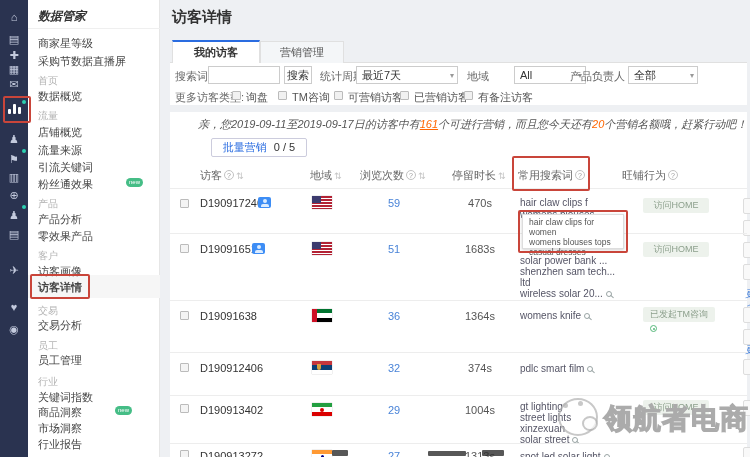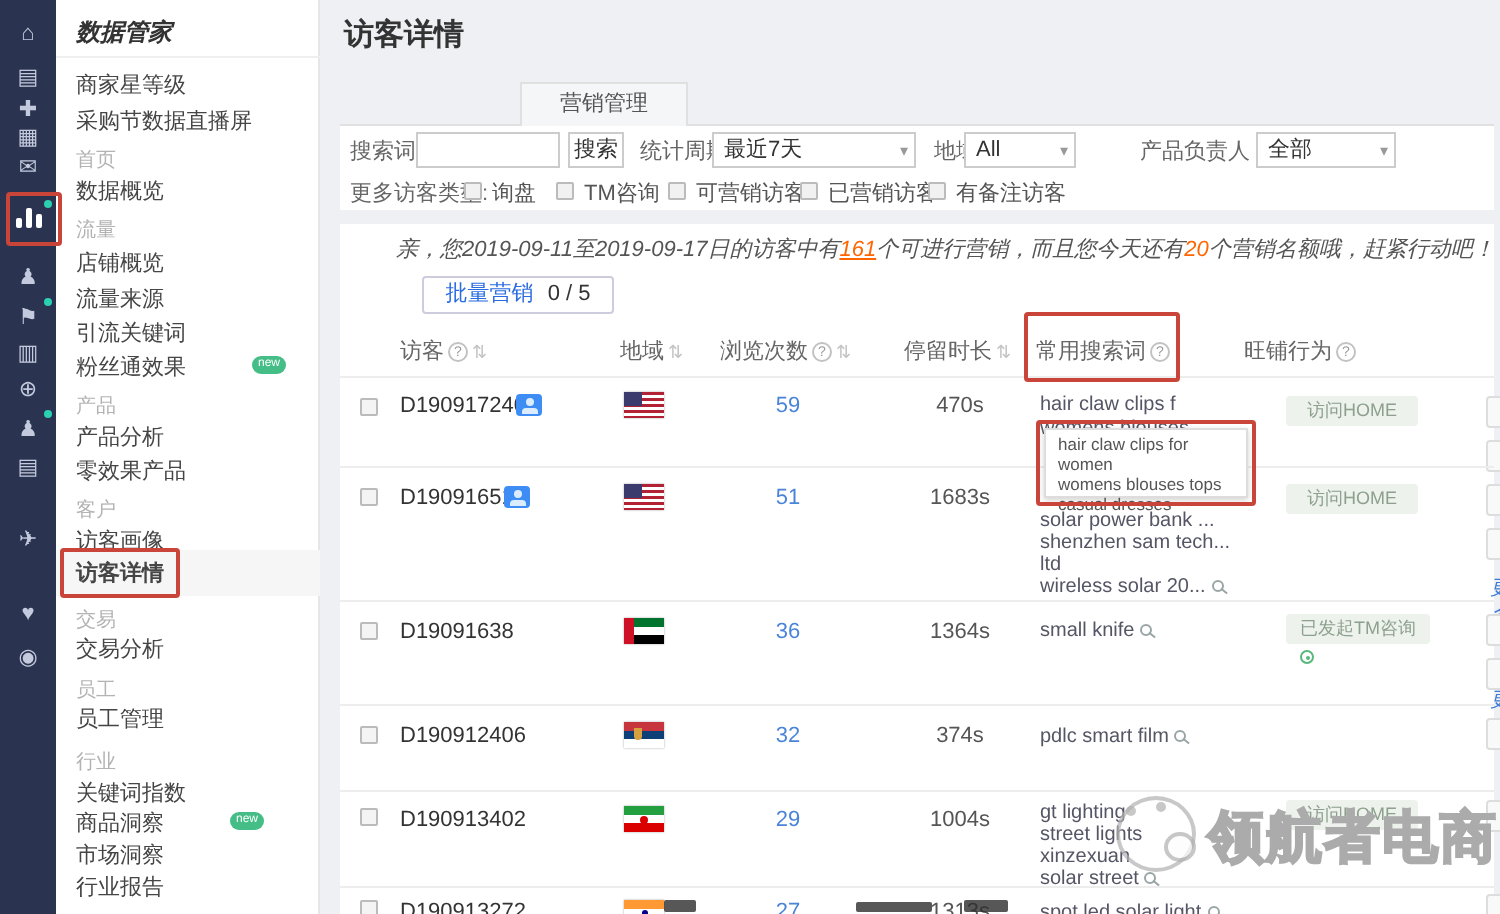--- a/index.html
+++ b/index.html
@@ -165,34 +165,35 @@
     <div class="sb-h" style="top:375px">行业</div>
     <div class="sb-i" style="top:390px">关键词指数</div>
     <div class="sb-i" style="top:405px">商品洞察</div>
     <span class="newpill" style="left:87px;top:406px">new</span>
     <div class="sb-i" style="top:421px">市场洞察</div>
     <div class="sb-i" style="top:437px">行业报告</div>
   </div>
 
   <div class="pg-title">访客详情</div>
 
+  <div class="tab-active">我的访客</div>
   <div class="tab-idle">营销管理</div>
 
   <div class="card1"></div>
 
   <span class="lbl" style="left:175px;top:67px">搜索词</span>
   <input class="inp" style="">
   <div class="btn" style="left:284px;top:66px;width:28px;height:18px;line-height:16px">搜索</div>
   <span class="lbl" style="left:320px;top:67px">统计周期</span>
   <div class="sel" style="left:356px;top:66px;width:102px">
     <span>最近7天</span>
     <span class="caret">▾</span>
   </div>
   <span class="lbl" style="left:467px;top:67px">地域</span>
-  <div class="sel" style="left:482px;top:66px;width:56px">
+  <div class="sel" style="left:514px;top:66px;width:72px">
     <span>All</span>
     <span class="caret">▾</span>
   </div>
   <span class="lbl" style="left:570px;top:67px">产品负责人</span>
   <div class="sel" style="left:628px;top:66px;width:70px">
     <span>全部</span>
     <span class="caret">▾</span>
   </div>
 
   <span class="lbl" style="left:175px;top:88px">更多访客类型:</span>
@@ -257,21 +258,21 @@
     <span class="stub" style="left:573px;top:8px"></span>
     <span class="stub" style="left:573px;top:30px"></span>
   </div>
 
   <div class="row" style="top:300px;height:52px">
     <span class="rcb" style="top:10px"></span>
     <span class="rid" style="top:9px">D19091638</span>
     <span class="flag f-ae" style="top:8px"></span>
     <span class="num" style="top:9px">36</span>
     <span class="dur" style="top:9px">1364s</span>
-    <span class="kw" style="top:9px"><span>small knife</span><span class="mag"></span></span>
+    <span class="kw" style="top:9px"><span>womens knife</span><span class="mag"></span></span>
     <span class="tag" style="top:6px;width:72px">已发起TM咨询</span>
     <span class="gdot" style="left:480px;top:24px"></span>
     <span class="more" style="top:42px">更多</span>
     <span class="stub" style="left:573px;top:6px"></span>
     <span class="stub" style="left:573px;top:28px"></span>
   </div>
 
   <div class="row" style="top:352px;height:43px">
     <span class="rcb" style="top:10px"></span>
     <span class="rid" style="top:9px">D190912406</span>

